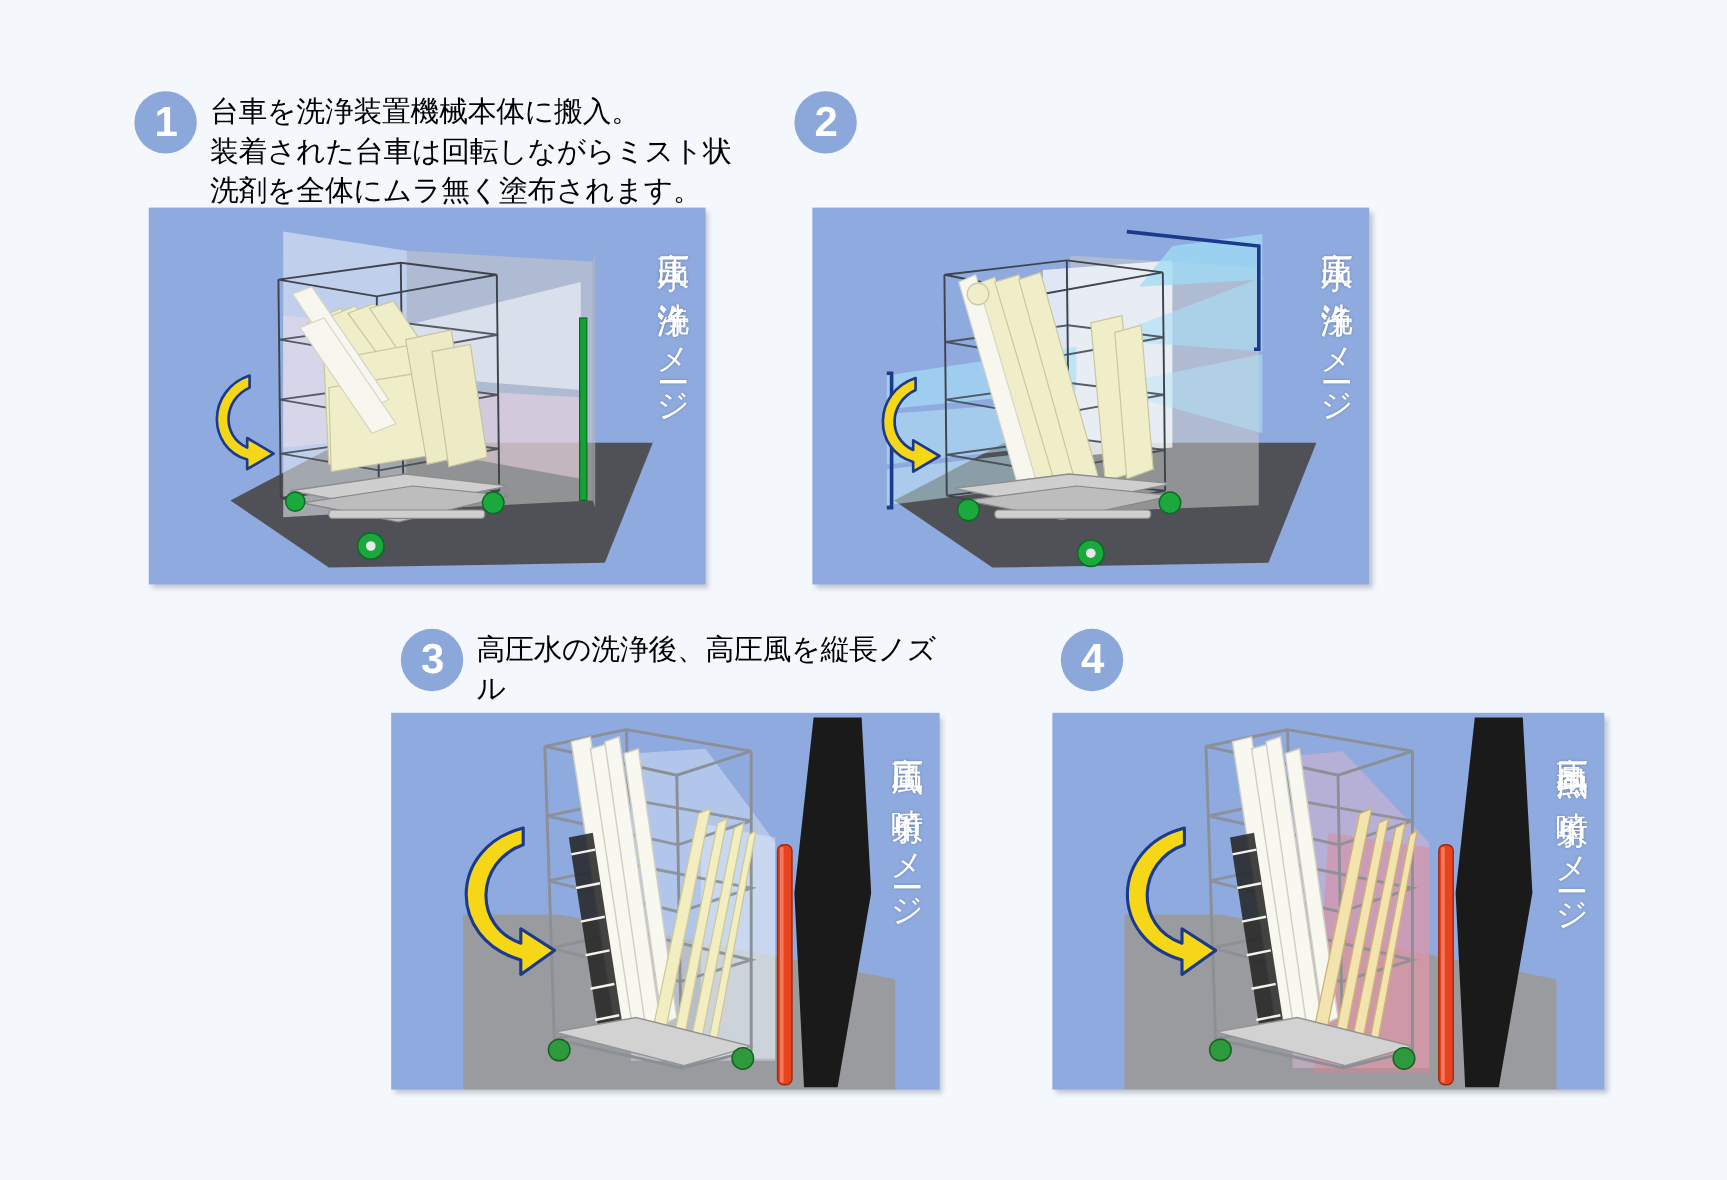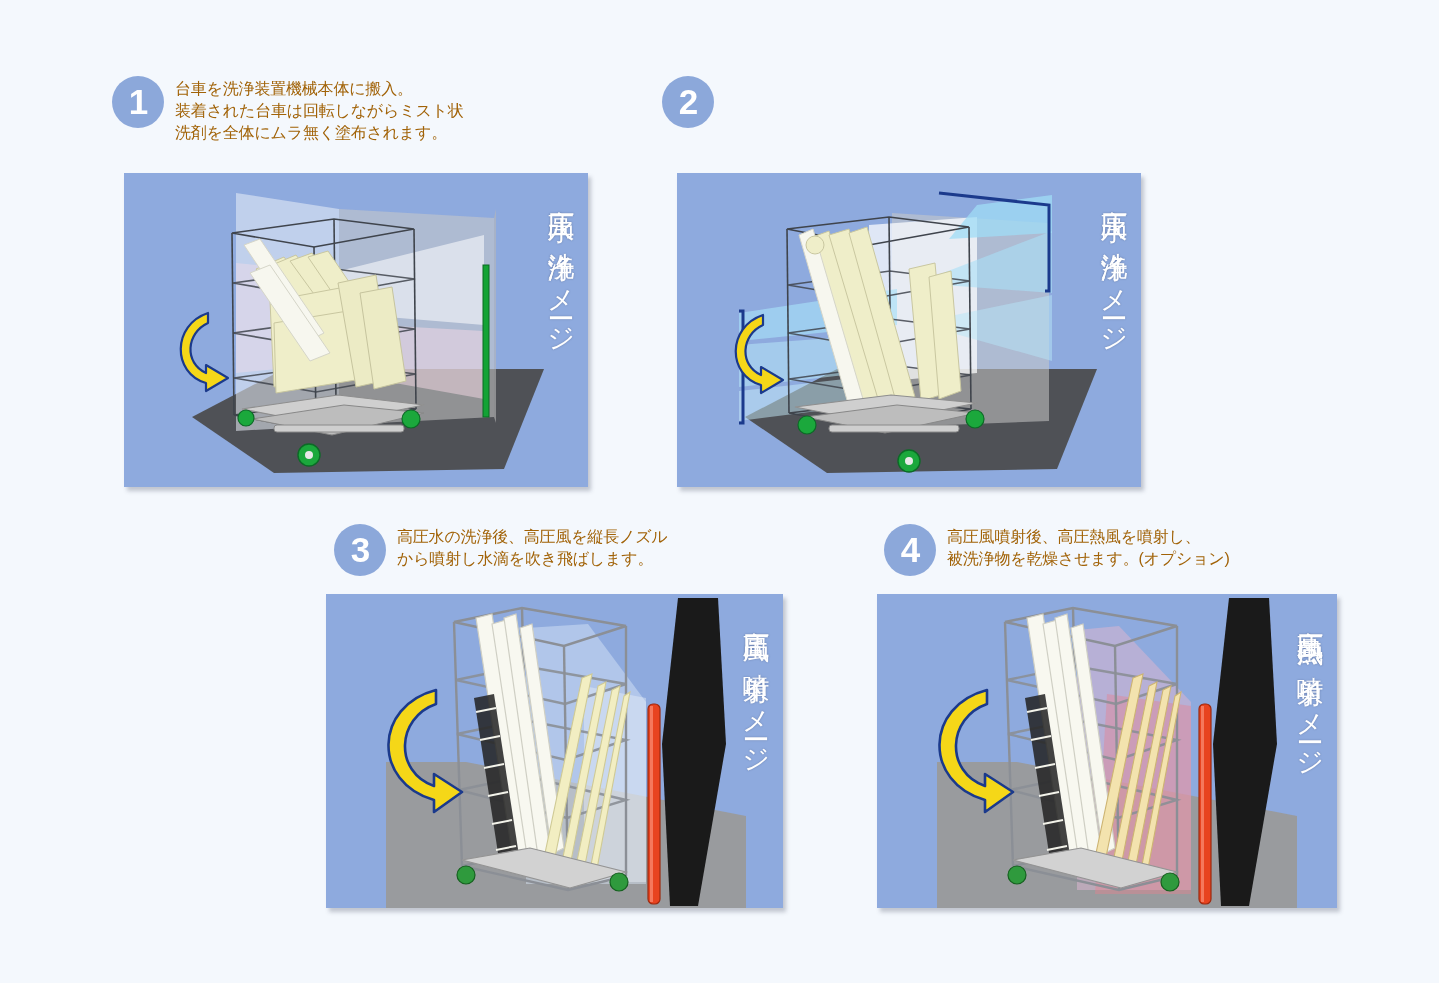--- a/index.html
+++ b/index.html
@@ -22,23 +22,23 @@
     background: #8ca8da;
     color: #ffffff;
     font-size: 35px;
     font-weight: bold;
     line-height: 52px;
     text-align: center;
     letter-spacing: -1px;
     user-select: none;
   }
   .step-text {
-    font-size: 16px;
+    font-size: 24px;
     line-height: 1.37;
-    color: #a16207;
+    color: #000000;
     letter-spacing: -0.2px;
     padding-top: 2px;
     white-space: pre-line;
   }
 
   
   .panel {
     position: absolute;
     background: #8eaade;
     box-shadow: 3px 4px 4px rgba(60,70,90,0.28);
@@ -275,22 +275,20 @@
       <g>
         <path d="M110,110 C70,124 68,178 108,192 L108,180 L136,198 L108,218 L108,206 C46,188 48,112 110,96 Z" fill="#f5d718" stroke="#1b3a8c" stroke-width="2.6" stroke-linejoin="round"></path>
       </g>
     </svg>
     <div class="vcaption">高圧風 噴射イメージ</div>
   </div>
 
   <div class="step" style="left:884px; top:524px; width:490px;">
     <div class="step-head">
       <div class="badge">4</div>
-      <div class="step-text">高圧風噴射後、高圧熱風を噴射し、
-被洗浄物を乾燥させます。(オプション)</div>
     </div>
   </div>
 
   <div class="panel" id="panel4">
     <svg class="scene" viewBox="0 0 460 314" preserveAspectRatio="none">
       <polygon points="60,168 140,168 420,222 420,314 60,314" fill="#9a9a9a" opacity="0.95"></polygon>
       <polygon points="352,4 392,4 400,150 372,312 344,312 336,150" fill="#1a1a1a"></polygon>
 
       <polygon points="200,36 242,32 314,108 314,296 200,296" fill="#d8b4d0" opacity="0.55"></polygon>
       <polygon points="230,100 314,112 314,300 218,300" fill="#e8808e" opacity="0.42"></polygon>

